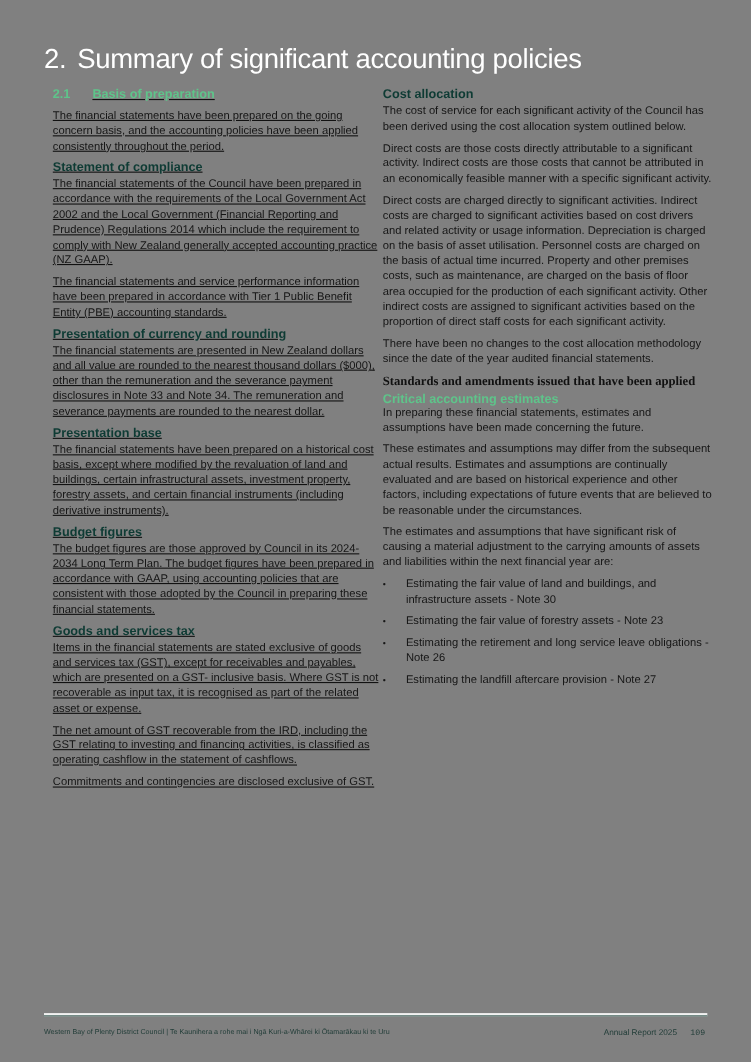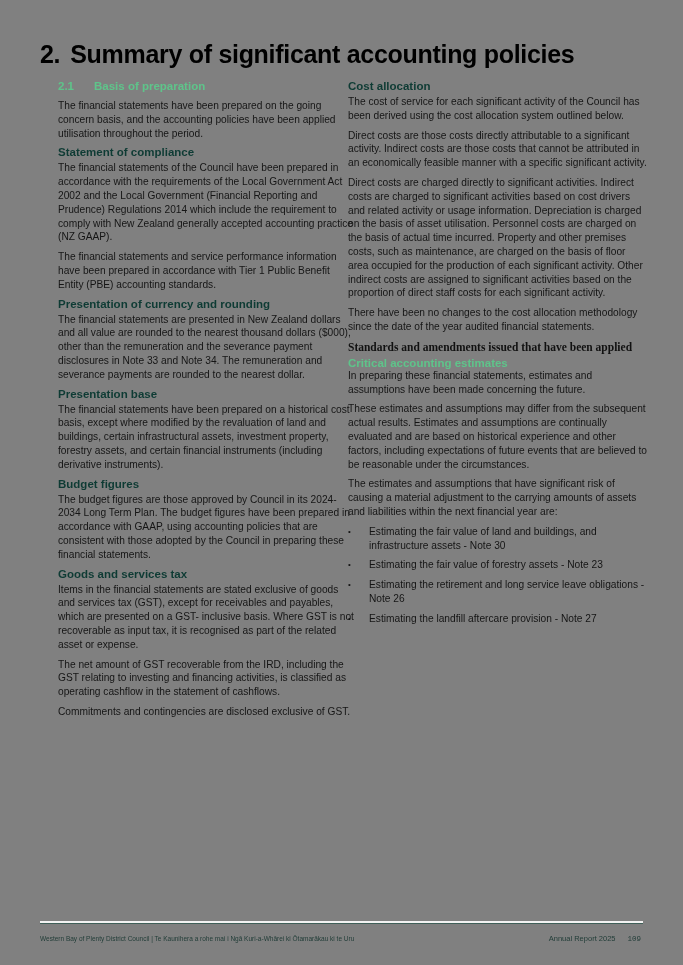--- a/index.html
+++ b/index.html
@@ -3,26 +3,26 @@
 <meta charset="utf-8">
 <style>
   html, body { margin: 0; padding: 0; }
   body {
     width: 683px; height: 965px; background: #808080;
     font-family: "Liberation Sans", "DejaVu Sans", sans-serif;
     color: #111; position: relative; overflow: hidden;
   }
   .page-title {
     position: absolute; left: 40px; top: 40px;
-    font-size: 25px; font-weight: bold; color: #000000; letter-spacing: -0.3px;
+    font-size: 25px; font-weight: normal; color: #ffffff; letter-spacing: -0.3px;
     white-space: nowrap;
   }
   .page-title .num { margin-right: 10px; }
   .col { position: absolute; top: 80px; width: 300px; }
-  .col-left { left: 58px; }
+  .col-left { left: 48px; text-decoration: underline; }
   .col-right { left: 348px; }
   .h-green { color: #5ec48a; font-weight: bold; font-size: 11.5px; margin: 0 0 7px 0; }
   .h-green .sub-num { display: inline-block; width: 36px; }
   .h-dark { color: #0e3b34; font-weight: bold; font-size: 11.5px; margin: 6px 0 3px 0; }
   .h-black { color: #111; font-weight: bold; font-size: 11.5px; margin: 4px 0 2px 0; line-height: 15px; font-family: Liberation Serif, serif; }
   p { font-size: 10.2px; line-height: 13.8px; margin: 0 0 6px 0; color: #151515; }
   ul { list-style: none; margin: 0; padding: 0; }
   li { font-size: 10.2px; line-height: 13.8px; margin: 0 0 6px 0; padding-left: 21px; position: relative; color: #151515; }
   li .bullet { position: absolute; left: 0; top: 0; font-size: 8px; }
   .footer-rule { position: absolute; left: 40px; top: 921px; width: 603px; height: 2px; background: #f2f2f2; border-bottom: 1px solid #3f5f58; }
@@ -34,21 +34,21 @@
 <body>
 
 <div class="page-title">
   <span class="num">2.</span><span>Summary of significant accounting policies</span>
 </div>
 
 <div class="col col-left">
   <div class="h-green">
     <span class="sub-num">2.1</span><span>Basis of preparation</span>
   </div>
-  <p>The financial statements have been prepared on the going concern basis, and the accounting policies have been applied utilisation throughout the period.</p>
+  <p>The financial statements have been prepared on the going concern basis, and the accounting policies have been applied consistently throughout the period.</p>
 
   <div class="h-dark">Statement of compliance</div>
   <p>The financial statements of the Council have been prepared in accordance with the requirements of the Local Government Act 2002 and the Local Government (Financial Reporting and Prudence) Regulations 2014 which include the requirement to comply with New Zealand generally accepted accounting practice (NZ GAAP).</p>
   <p>The financial statements and service performance information have been prepared in accordance with Tier 1 Public Benefit Entity (PBE) accounting standards.</p>
 
   <div class="h-dark">Presentation of currency and rounding</div>
   <p>The financial statements are presented in New Zealand dollars and all value are rounded to the nearest thousand dollars ($000), other than the remuneration and the severance payment disclosures in Note 33 and Note 34. The remuneration and severance payments are rounded to the nearest dollar.</p>
 
   <div class="h-dark">Presentation base</div>
   <p>The financial statements have been prepared on a historical cost basis, except where modified by the revaluation of land and buildings, certain infrastructural assets, investment property, forestry assets, and certain financial instruments (including derivative instruments).</p>

